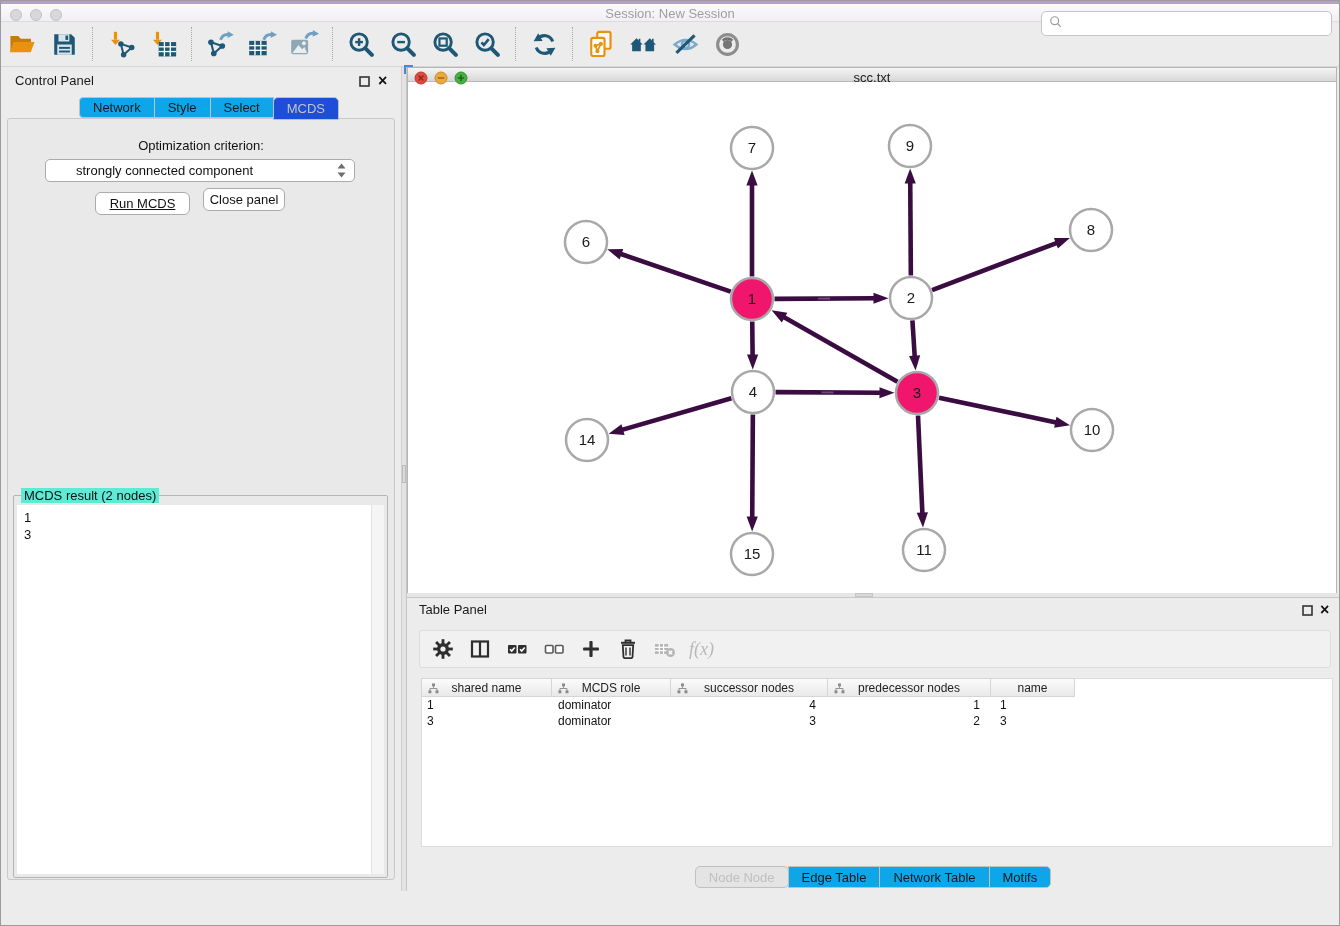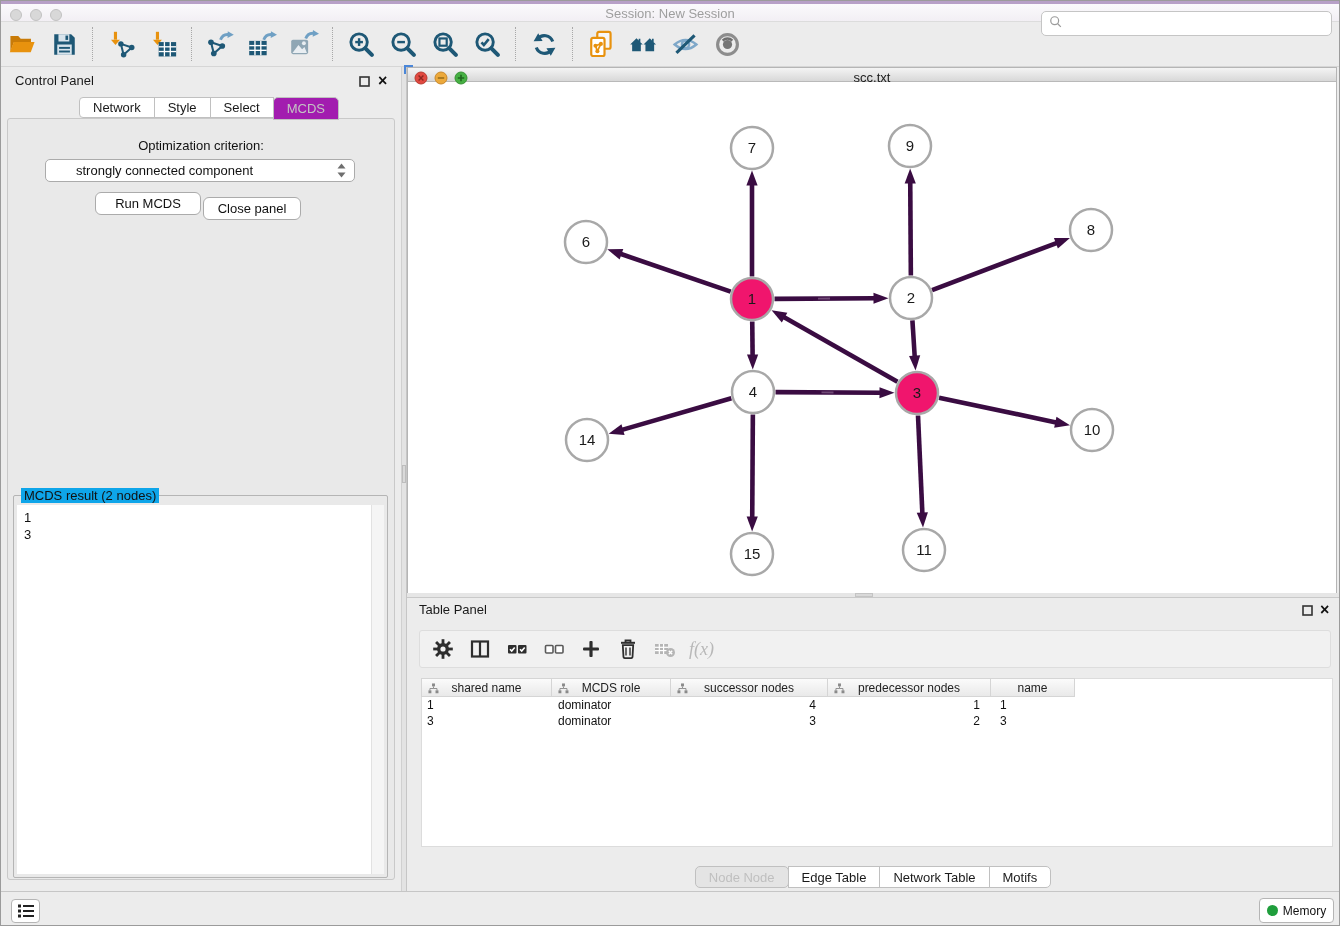--- a/index.html
+++ b/index.html
@@ -25,36 +25,36 @@
   .search { position:absolute; left:1040px; top:10px; width:291px; height:25px; background:#fff;
             border:1px solid #C5C5C5; border-radius:5px; display:flex; align-items:center; padding:0 7px; }
   .search input { border:none; outline:none; flex:1; font-size:12px; background:transparent; margin-left:5px;
                   font-family:"Liberation Sans", sans-serif; }
 
   
   .cp-title { position:absolute; left:14px; top:72px; font-size:13px; color:#1A1A1A; }
   .win-float { position:absolute; width:13px; height:13px; display:flex; align-items:center; justify-content:center; }
   .win-close { position:absolute; font-size:16px; font-weight:800; color:#111; line-height:13px; }
   .cp-tabs { position:absolute; left:78px; top:96px; display:flex; height:22px; }
-  .tab { height:21px; padding:0 13px; background:#ffffff; border:1px solid #C0C0C0; margin-left:-1px;
+  .tab { height:21px; padding:0 13px; background:#0ea5e9; border:1px solid #C0C0C0; margin-left:-1px;
          font-size:13px; color:#1A1A1A; display:flex; align-items:center; }
   .tab:first-child { border-radius:4px 0 0 4px; margin-left:0; }
-  .tab.selected { background:#a21caf; color:#C4C4C4; border-radius:5px 5px 0 0; height:23px; z-index:3; }
+  .tab.selected { background:#1d4ed8; color:#C4C4C4; border-radius:5px 5px 0 0; height:23px; z-index:3; }
   .cp-box { position:absolute; left:6px; top:117px; width:388px; height:762px;
             background:#E9E9E9; border:1px solid #C9C9C9; border-radius:3px; }
   .cp-crit { position:absolute; left:6px; top:137px; width:388px; text-align:center; font-size:13px; color:#111; }
   .cp-select { position:absolute; left:44px; top:158px; width:310px; height:23px; background:#fff;
                border:1px solid #ABABAB; border-radius:5px; display:flex; align-items:center;
                padding:0 8px 0 30px; font-size:13px; color:#111; }
   .cp-select .val { flex:1; }
   .btn { position:absolute; height:23px; background:#fff; border:1px solid #ABABAB; border-radius:6px;
          font-size:13px; color:#111; display:flex; align-items:center; justify-content:center; }
   .cp-group { position:absolute; left:12px; top:494px; width:375px; height:383px;
               border:1px solid #B5B5B5; border-radius:2px; }
-  .cp-group .legend { position:absolute; left:7px; top:-8px; background:#0ea5e9; padding:0 3px;
+  .cp-group .legend { position:absolute; left:7px; top:-8px; background:#5eead4; padding:0 3px;
                       font-size:13px; color:#111; }
   .cp-result { position:absolute; left:3px; top:9px; right:3px; bottom:3px; background:#fff;
                font-size:13px; color:#111; padding:4px 7px; line-height:17px; }
   .cp-scroll { position:absolute; right:0; top:0; bottom:0; width:13px; background:#F5F5F5;
                border-left:1px solid #E2E2E2; }
 
   
   .v-split { position:absolute; left:400px; top:66px; width:6px; height:824px; background:#E3E3E3;
              border-left:1px solid #D0D0D0; border-right:1px solid #C6C6C6; }
   .v-split .handle { position:absolute; left:0; top:398px; width:4px; height:18px; background:#D9D9D9;
@@ -324,24 +324,24 @@
     </div>
   <div class="cp-box"></div>
   <div class="cp-crit">Optimization criterion:</div>
   <div class="cp-select">
     <span class="val">strongly connected component</span>
     <svg width="9" height="15" viewBox="0 0 9 15">
         <polygon points="4.5,0.5 8.5,5.5 0.5,5.5" fill="#6E6E6E"></polygon>
         <polygon points="4.5,14.5 8.5,9.5 0.5,9.5" fill="#6E6E6E"></polygon>
       </svg>
   </div>
-  <div class="btn" style="left:94px; top:191px; width:106px;">
+  <div class="btn" style="left:94px; top:191px; width:95px;text-decoration:underline;">
     <span>Run MCDS</span>
   </div>
-  <div class="btn" style="left:202px; top:196px; width:98px;">
+  <div class="btn" style="left:202px; top:187px; width:82px;">
     <span>Close panel</span>
   </div>
   <div class="cp-group">
     <div class="legend">MCDS result (2 nodes)</div>
     <div class="cp-result">
       <div>1</div>
       <div>3</div>
       <div class="cp-scroll"></div>
     </div>
   </div>
@@ -626,32 +626,14 @@
         </div>
       </div>
     <div class="tp-tabs" id="tp-tabs">
         <div class="tab selected">Node Node</div>
         <div class="tab">Edge Table</div>
         <div class="tab">Network Table</div>
         <div class="tab">Motifs</div>
       </div>
   </div>
 
-  <div class="sb">
-    <div class="sb-list">
-      <svg viewBox="0 0 18 16" width="18" height="16">
-          <g fill="#222">
-            <rect x="1" y="1.5" width="3" height="3"></rect>
-            <rect x="1" y="6.5" width="3" height="3"></rect>
-            <rect x="1" y="11.5" width="3" height="3"></rect>
-            <rect x="6" y="2" width="11" height="2"></rect>
-            <rect x="6" y="7" width="11" height="2"></rect>
-            <rect x="6" y="12" width="11" height="2"></rect>
-          </g>
-        </svg>
-    </div>
-    <div class="sb-mem">
-      <span class="dot"></span>
-      <span>Memory</span>
-    </div>
-  </div>
 
 </div>
 
 </body></html>

